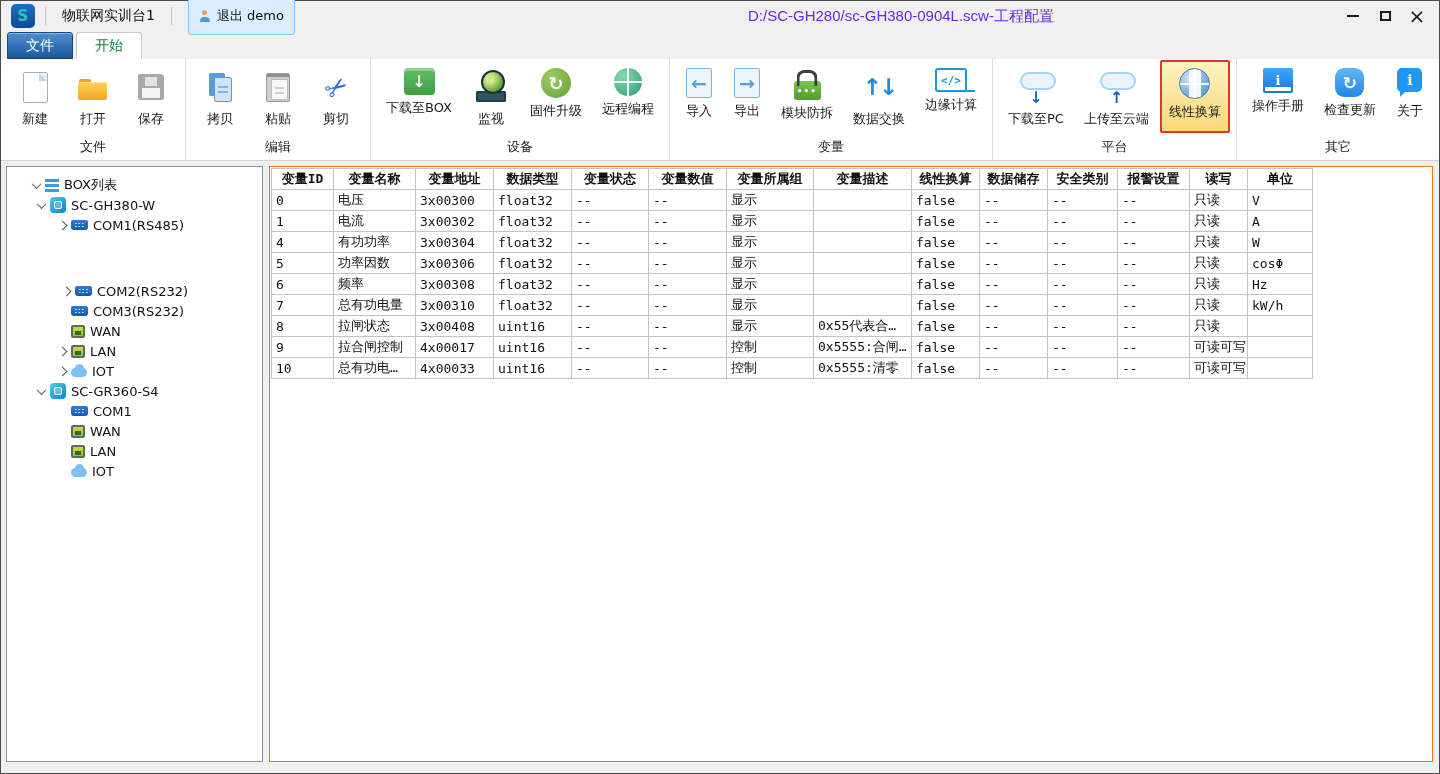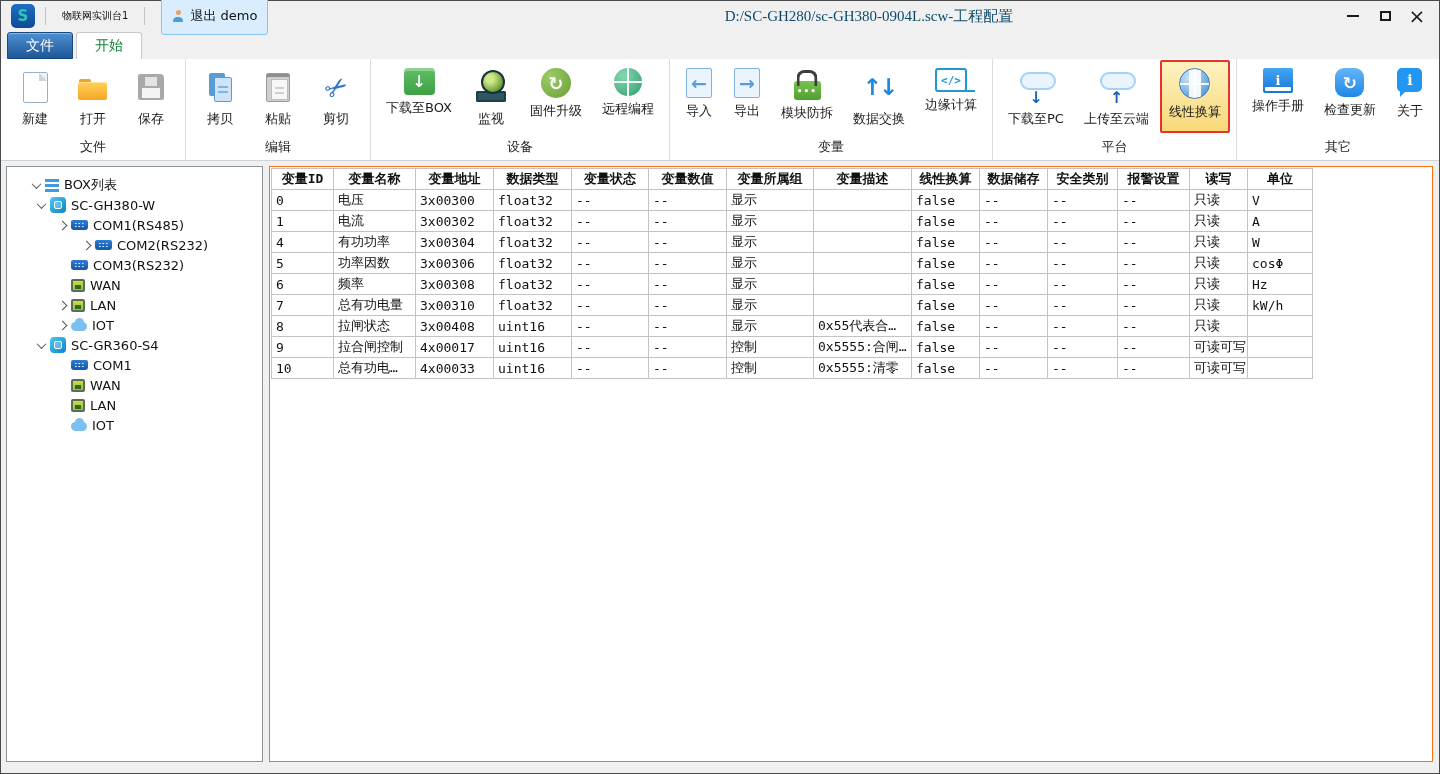--- a/index.html
+++ b/index.html
@@ -7,28 +7,28 @@
     font-family:"DejaVu Sans","Liberation Sans",sans-serif;font-size:13px;color:#111}
   .window{position:relative;width:1440px;height:774px;background:#f0f0f0;border:1px solid #4a4a4a}
 
   
   .titlebar{position:absolute;left:0;top:0;right:0;height:30px;background:#f0f0f0;
     display:flex;align-items:center;padding:0 4px}
   .logo{width:24px;height:24px;margin-left:6px;border-radius:5px;
     background:linear-gradient(#1d6fc2,#0d4a96);display:flex;align-items:center;justify-content:center;
     color:#2ec4b6;font-weight:bold;font-size:15px}
   .tsep{width:1px;height:18px;background:#c4c4c4;margin:0 10px}
-  .appname{font-size:10px;padding:0 6px}
+  .appname{font-size:14px;padding:0 6px}
   .chip{display:flex;align-items:center;gap:6px;height:38px;padding:0 10px;margin-left:6px;
     background:#d9edff;border:1px solid #86c5f4;border-radius:3px;font-size:13px;cursor:default}
   .user-icon{width:12px;height:12px;position:relative}
   .user-icon::before{content:"";position:absolute;top:0;left:3.5px;width:5px;height:5px;border-radius:50%;background:#e8a35f}
   .user-icon::after{content:"";position:absolute;bottom:0;left:1px;width:10px;height:5px;border-radius:5px 5px 1px 1px;background:#4f9bd8}
-  .wtitle{position:absolute;left:608px;width:520px;top:0;height:30px;display:flex;align-items:center;justify-content:center;
-    font-family:Liberation Serif, serif;font-size:15px;color:#0c4a6e;white-space:nowrap}
+  .wtitle{position:absolute;left:640px;width:520px;top:0;height:30px;display:flex;align-items:center;justify-content:center;
+    font-family:Liberation Sans, sans-serif;font-size:15px;color:#6d28d9;white-space:nowrap}
   .winbtns{position:absolute;right:6px;top:0;height:30px;display:flex;align-items:center}
   .winbtn{width:32px;height:28px;display:flex;align-items:center;justify-content:center;color:#1a1a1a}
   .minimize-glyph{width:12px;height:2px;background:#1a1a1a;display:block}
   .maximize-glyph{width:11px;height:10px;border:2px solid #1a1a1a;display:block}
   .close-glyph{font-size:20px;line-height:1}
 
   
   .tabrow{position:absolute;left:0;top:30px;right:0;height:28px;display:flex;align-items:flex-end;padding-left:6px;gap:3px}
   .tab{height:27px;min-width:62px;display:flex;align-items:center;justify-content:center;
     padding:0 18px;font-size:14px;border-radius:3px 3px 0 0;cursor:default}
@@ -308,21 +308,21 @@
         <div class="titem" style="padding-left: 31px;">
           <span class="chev down"></span>
           <span class="ticon device-icon"></span>
           <span class="tlabel">SC-GH380-W</span>
         </div>
         <div class="titem" style="padding-left: 52px;">
           <span class="chev right"></span>
           <span class="ticon serial-port-icon"></span>
           <span class="tlabel">COM1(RS485)</span>
         </div>
-        <div class="titem" style="padding-left: 76px;">
+        <div class="titem" style="padding-left: 56px; margin-top: 46px;">
           <span class="chev right"></span>
           <span class="ticon serial-port-icon"></span>
           <span class="tlabel">COM2(RS232)</span>
         </div>
         <div class="titem" style="padding-left: 52px;">
           <span class="chev none"></span>
           <span class="ticon serial-port-icon"></span>
           <span class="tlabel">COM3(RS232)</span>
         </div>
         <div class="titem" style="padding-left: 52px;">

